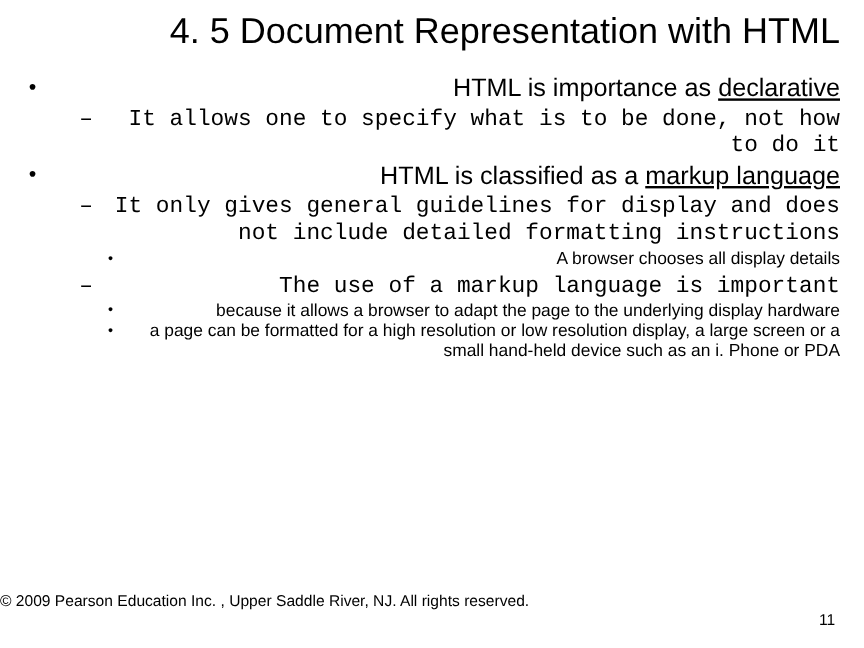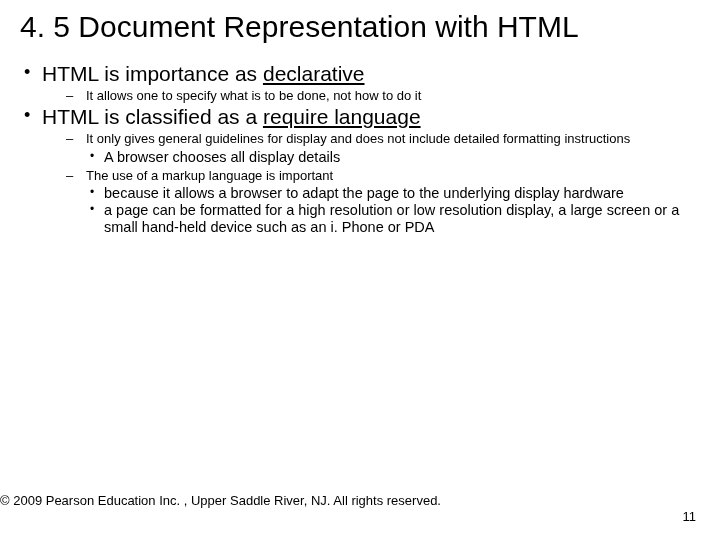--- a/index.html
+++ b/index.html
@@ -1,15 +1,15 @@
 <!DOCTYPE html>
 <html><head>
 <meta charset="utf-8">
 <style>
-  * { margin: 0; padding: 0; box-sizing: border-box; }
+  * { margin: 0; padding: 0; box-sizing: border-box; text-align: right; }
   body {
     width: 720px;
     height: 540px;
     background: #ffffff;
     font-family: Arial, Helvetica, sans-serif;
     color: #000;
     position: relative;
     padding: 10px 20px 10px 20px;
   }
   .title {
@@ -34,25 +34,26 @@
     left: 4px;
     top: 0;
     font-size: 18px;
   }
   ul.sub {
     list-style: none;
     padding-left: 0;
     margin-top: 2px;
   }
   ul.sub > li {
-    font-size: 13px;
+    font-size: 19px;
     padding-left: 44px;
     position: relative;
     line-height: 1.18;
     margin-bottom: 0px;
+    font-family: Liberation Mono, monospace;
   }
   ul.sub > li::before {
     content: "–";
     position: absolute;
     left: 24px;
     top: 0;
   }
   ul.subsub {
     list-style: none;
     padding-left: 0;
@@ -95,21 +96,21 @@
 <div class="title">4. 5  Document Representation with HTML</div>
 
 <ul class="top">
   <li>
     <span>HTML is importance as </span><span class="underline">declarative</span>
     <ul class="sub">
       <li>It allows one to specify what is to be done, not how to do it</li>
     </ul>
   </li>
   <li>
-    <span>HTML is classified as a </span><span class="underline">require language</span>
+    <span>HTML is classified as a </span><span class="underline">markup language</span>
     <ul class="sub">
       <li>It only gives general guidelines for display and does not include detailed formatting instructions</li>
     </ul>
     <ul class="subsub">
       <li>A browser chooses all display details</li>
     </ul>
     <ul class="sub">
       <li>The use of a markup language is important</li>
     </ul>
     <ul class="subsub">

